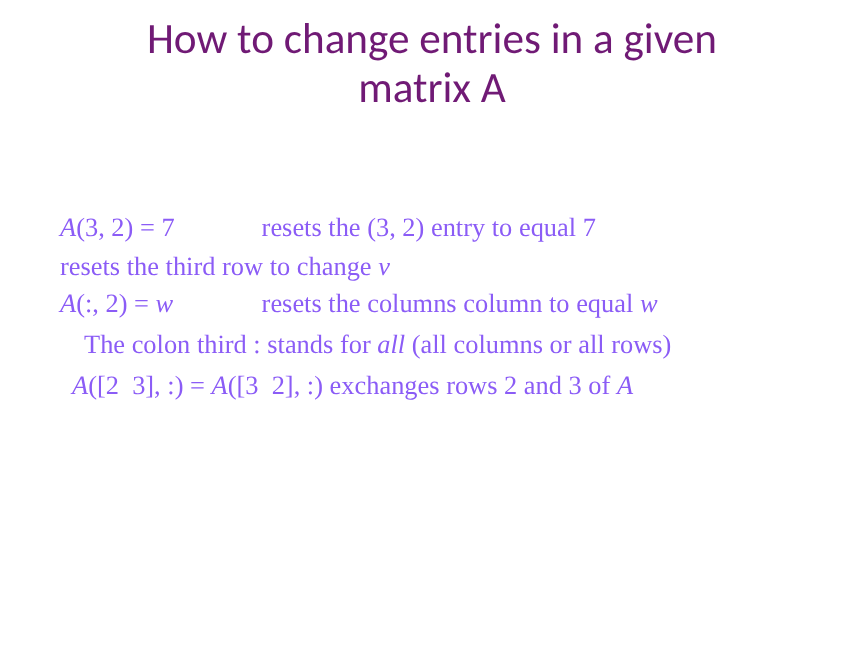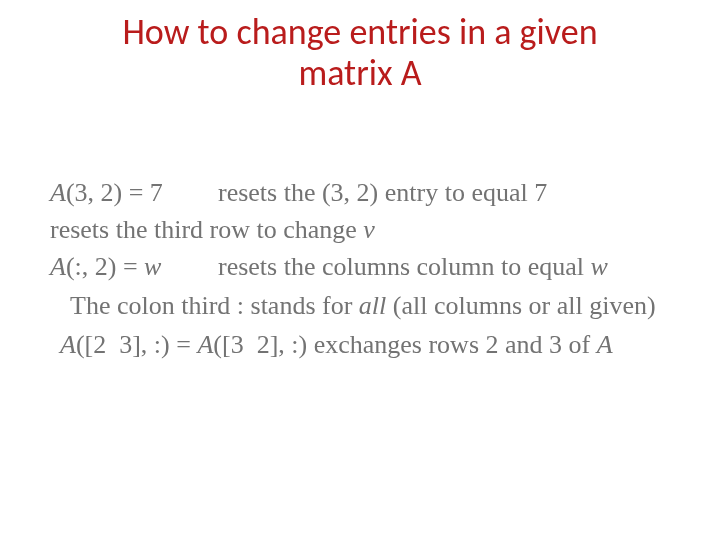--- a/index.html
+++ b/index.html
@@ -20,32 +20,32 @@
   }
   .title {
     position: absolute;
     top: 12px;
     left: 0;
     right: 0;
     text-align: center;
     font-family: Calibri, Arial, sans-serif;
     font-size: 36px;
     line-height: 1.15;
-    color: #b91c1c;
+    color: #701a75;
     font-weight: 400;
     padding: 0 80px;
   }
   .content {
     position: absolute;
     top: 175px;
     left: 50px;
     right: 30px;
-    font-size: 26px;
+    font-size: 22px;
     line-height: 1.35;
-    color: #737373;
+    color: #8b5cf6;
   }
   .row {
     display: flex;
     margin-bottom: 2px;
   }
   .lhs {
     min-width: 150px;
     padding-right: 18px;
     white-space: nowrap;
   }
@@ -84,21 +84,21 @@
     <div class="row">
       <div class="lhs">
         <span class="ital">A</span><span>(:, 2) = </span><span class="ital">w</span>
       </div>
       <div class="rhs">
         <span>resets the columns column to equal </span><span class="ital">w</span>
       </div>
     </div>
 
     <div class="indent1">
-      <span>The colon third : stands for </span><span class="ital">all</span><span> (all columns or all given)</span>
+      <span>The colon third : stands for </span><span class="ital">all</span><span> (all columns or all rows)</span>
     </div>
 
     <div class="indent2">
       <span class="ital">A</span><span>([2&nbsp;&nbsp;3], :) = </span><span class="ital">A</span><span>([3&nbsp;&nbsp;2], :) exchanges rows 2 and 3 of </span><span class="ital">A</span>
     </div>
 
   </div>
 
 </div>
 

